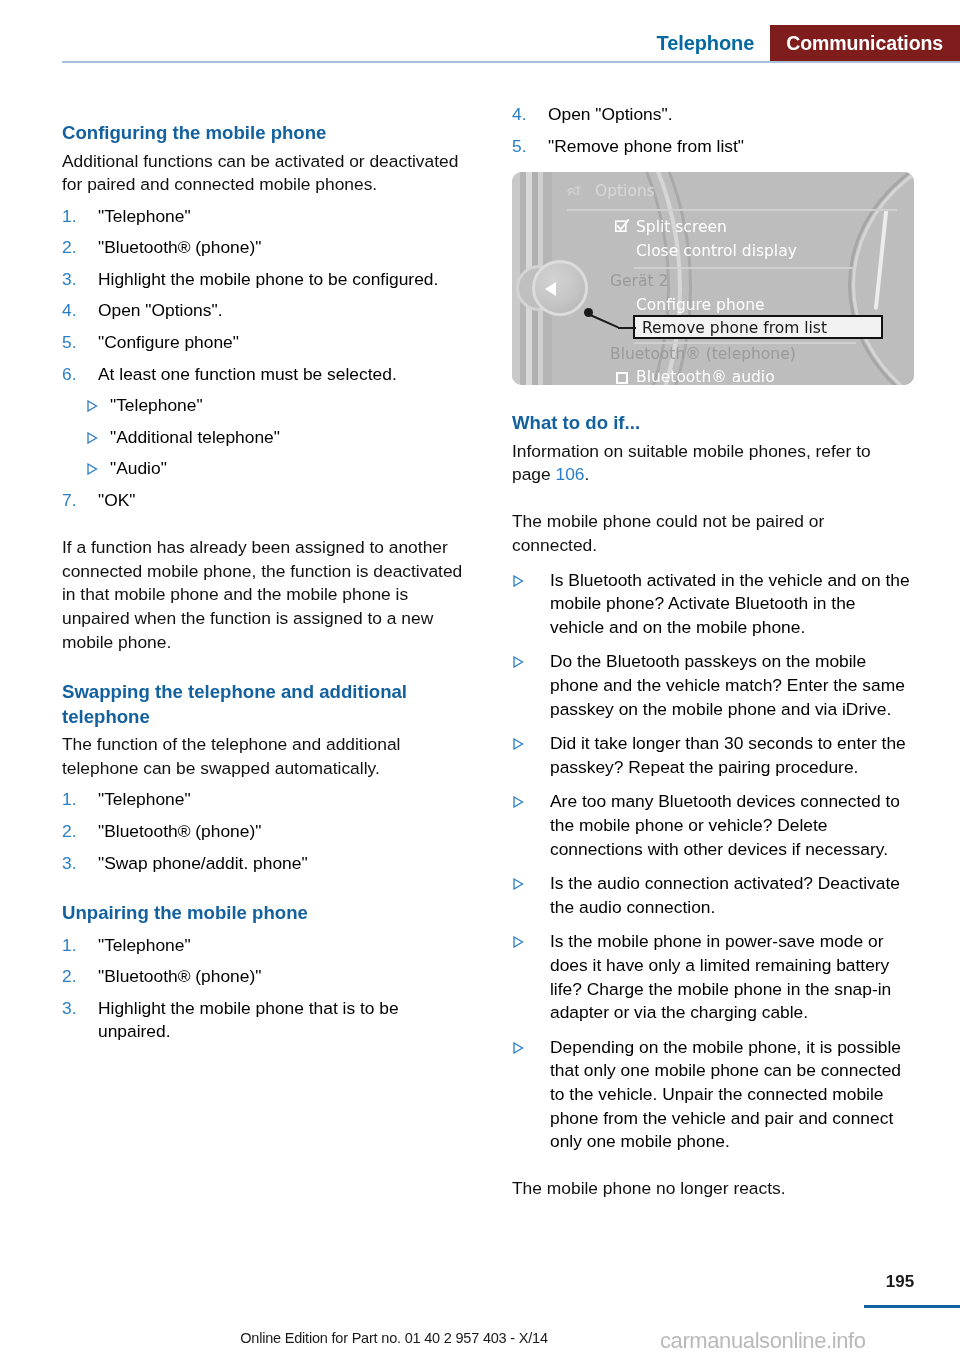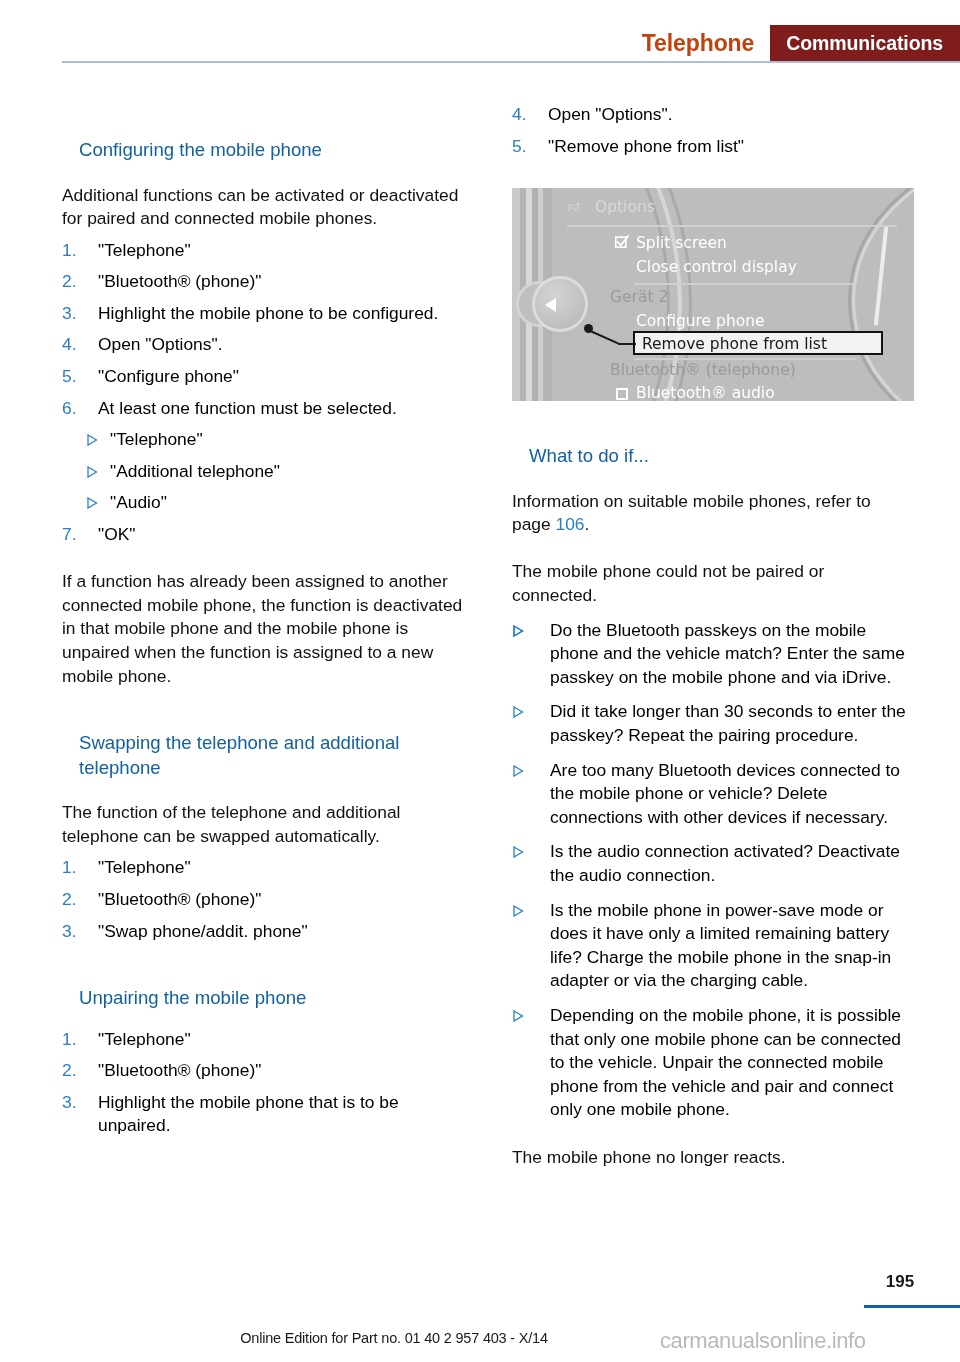--- a/index.html
+++ b/index.html
@@ -29,23 +29,23 @@
     right: 0;
     top: 25px;
     display: flex;
     align-items: stretch;
     height: 36px;
   }
   .tab-inactive {
     display: flex;
     align-items: center;
     padding: 0 16px 0 10px;
-    font-size: 23px;
+    font-size: 20px;
     font-weight: bold;
-    color: #c2410c;
+    color: #0369a1;
     letter-spacing: -0.1px;
     background: #ffffff;
   }
   .tab-active {
     display: flex;
     align-items: center;
     padding: 0 17px 0 16px;
     font-size: 19.5px;
     font-weight: bold;
     color: #ffffff;
@@ -72,24 +72,24 @@
 
   p.body {
     margin: 0 0 0 0;
     font-size: 17.4px;
     line-height: 23.6px;
     color: #111111;
   }
   .para-gap { height: 23.6px; }
 
   h2.section {
-    margin: 17px;
+    margin: 0;
     font-size: 18.6px;
     line-height: 24.5px;
-    font-weight: normal;
+    font-weight: bold;
     color: #13619f;
   }
   .h2-top-gap { height: 26px; }
   .h2-bottom-gap { height: 4px; }
 
   
   ol.steps {
     margin: 0;
     padding: 0;
     list-style: none;
@@ -130,24 +130,25 @@
   ul.tri.flush > li { padding-left: 38px; margin-top: 11px; }
   ul.tri.flush > li > svg { left: 1px; top: 6px; }
 
   .xref { color: #2a7fc4; }
 
   
   .idrive {
     position: relative;
     width: 402px;
     height: 213px;
-    margin-top: 30px;
+    margin-top: 14px;
     background: #b7b7b7;
     overflow: hidden;
     font-family: "DejaVu Sans", sans-serif;
+    border-radius: 10px;
   }
   .idrive-bgband {
     position: absolute;
     inset: 0;
     background:
       linear-gradient(to right,
         #c9c9c9 0px, #c9c9c9 8px,
         #b4b4b4 8px, #b4b4b4 14px,
         #d9d9d9 14px, #d9d9d9 20px,
         #b0b0b0 20px, #b0b0b0 26px,
@@ -472,20 +473,21 @@
   <p class="body"><span>Information on suitable mobile phones, refer to page </span><span class="xref">106</span><span>.</span></p>
 
   <div class="para-gap"></div>
   <p class="body">The mobile phone could not be paired or connected.</p>
 
   <ul class="tri flush">
     <li>
       <svg width="11" height="12" viewBox="0 0 11 12">
           <path d="M1 1 L9.5 6 L1 11 Z" fill="none" stroke="#2a7fc4" stroke-width="1.3"></path>
         </svg>
+      <span>Is Bluetooth activated in the vehicle and on the mobile phone? Activate Bluetooth in the vehicle and on the mobile phone.</span>
     </li>
     <li>
       <svg width="11" height="12" viewBox="0 0 11 12">
           <path d="M1 1 L9.5 6 L1 11 Z" fill="none" stroke="#2a7fc4" stroke-width="1.3"></path>
         </svg>
       <span>Do the Bluetooth passkeys on the mobile phone and the vehicle match? Enter the same passkey on the mobile phone and via iDrive.</span>
     </li>
     <li>
       <svg width="11" height="12" viewBox="0 0 11 12">
           <path d="M1 1 L9.5 6 L1 11 Z" fill="none" stroke="#2a7fc4" stroke-width="1.3"></path>

